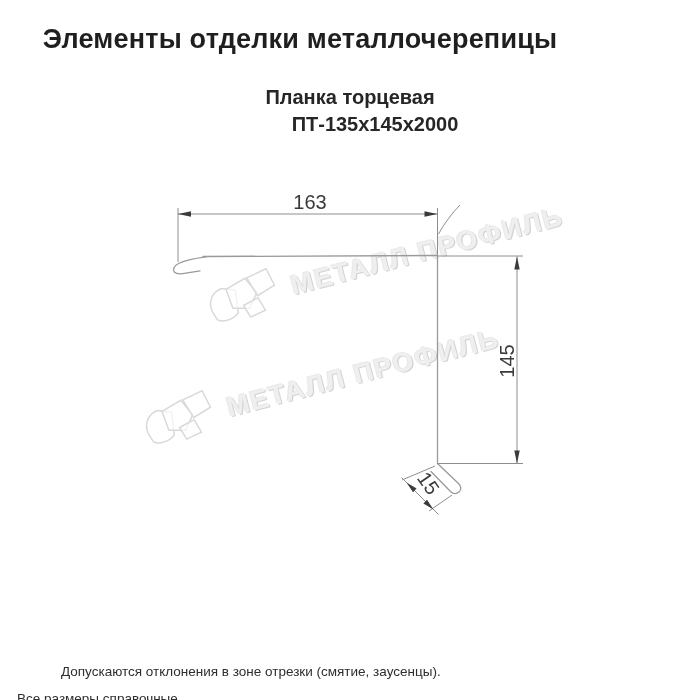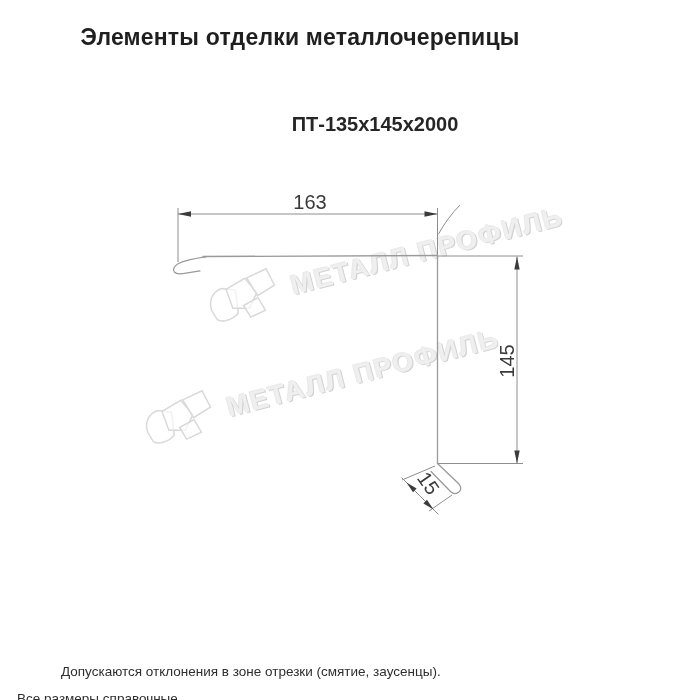--- a/index.html
+++ b/index.html
@@ -3,21 +3,21 @@
 <meta charset="utf-8">
 <style>
   html,body{margin:0;padding:0;background:#ffffff;}
   #stage{
     position:relative;width:700px;height:700px;background:#ffffff;overflow:hidden;
     font-family:"Liberation Sans",sans-serif;
   }
   .abs{position:absolute;}
   .page-title{
     top:24px;left:0;width:600px;text-align:center;
-    font-size:23px;font-weight:bold;color:#1f1f1f;letter-spacing:0.2px;z-index:3;
+    font-size:27px;font-weight:bold;color:#1f1f1f;letter-spacing:0.2px;z-index:3;
   }
   .product-name{
     top:86px;left:0;width:700px;text-align:center;
     font-size:20px;font-weight:bold;color:#262626;z-index:3;
   }
   .product-sku{
     top:113px;left:0;width:700px;text-align:center;
     font-size:20px;font-weight:bold;color:#262626;z-index:3;padding-left:25px;
   }
   .dim-label{color:#3a3a3a;font-size:20px;text-align:center;z-index:3;}
@@ -104,20 +104,21 @@
       <line class="dimline" x1="452" y1="495" x2="429" y2="511"></line>
       <line class="dimline" x1="401.5" y1="477.5" x2="438.5" y2="514.5"></line>
       <polygon class="arrow" points="406.5,482.5 413.0,492.3 416.6,488.5"></polygon>
       <polygon class="arrow" points="433.5,509.5 423.4,503.5 427.0,499.7"></polygon>
     </g>
 
     <path class="dimline" d="M 460,205 C 452,213 444,224 438.5,234"></path>
   </svg>
 
   <div class="abs page-title">Элементы отделки металлочерепицы</div>
+  <div class="abs product-name">Планка торцевая</div>
   <div class="abs product-sku">ПТ-135х145х2000</div>
 
   <div class="abs dim-label dim-135">163</div>
   <div class="abs dim-label dim-145">145</div>
   <div class="abs dim-label dim-15">15</div>
 
   <div class="abs footnote fn1">Все размеры справочные.</div>
   <div class="abs footnote fn2">Допускаются отклонения в зоне отрезки (смятие, заусенцы).</div>
 
 </div>

